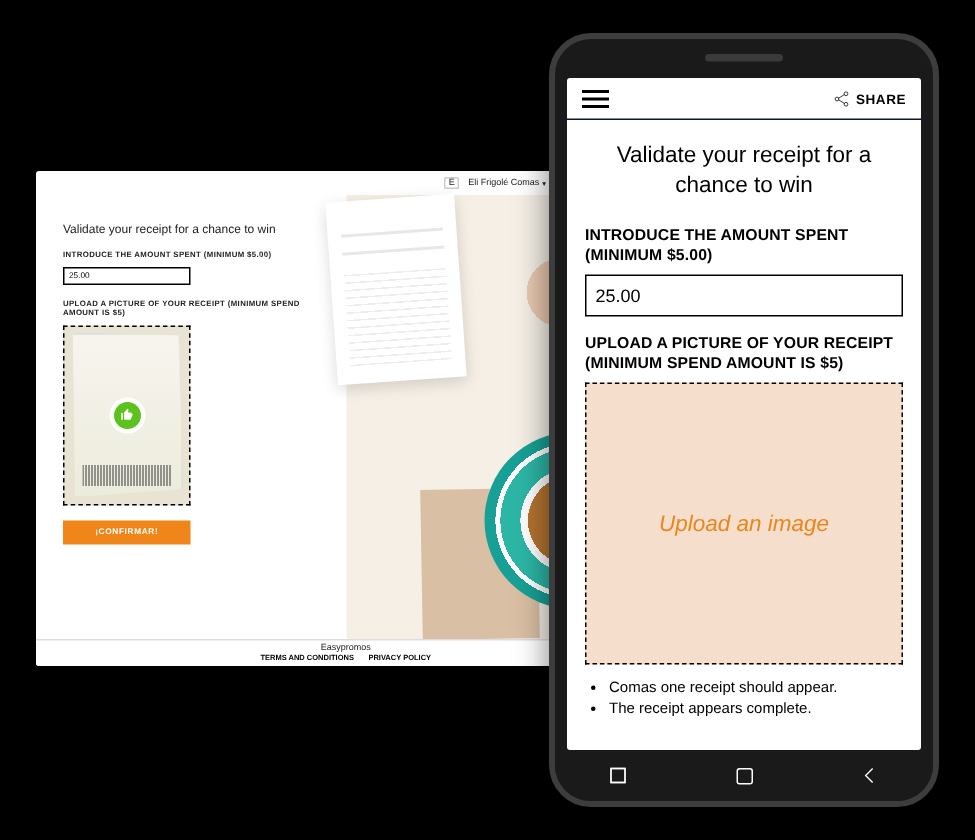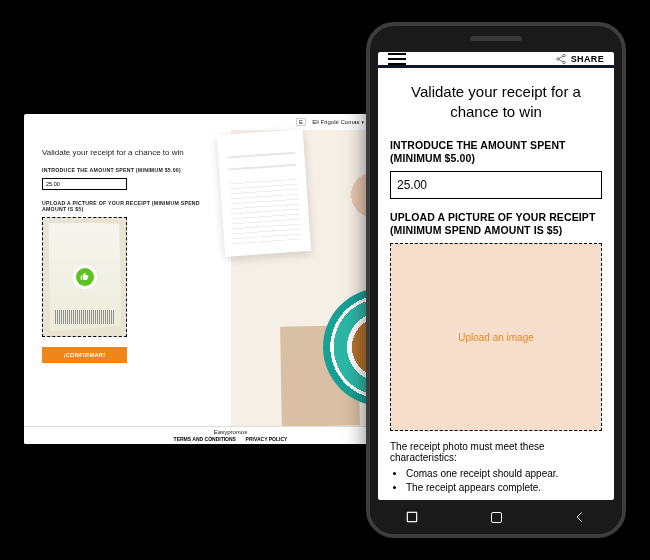--- a/index.html
+++ b/index.html
@@ -130,40 +130,40 @@
     width:52px; height:5px; background:#3a3a3a; border-radius:3px;
   }
   .phone-screen {
     position:absolute; top:26px; bottom:34px; left:8px; right:8px;
     background:#fff; border-radius:2px;
     overflow:hidden;
     display:flex; flex-direction:column;
     font-size:12px;
   }
   .mobile-topbar {
-    height:16px; display:flex; align-items:center; justify-content:space-between;
-    padding: 0 10px; border-bottom:3px solid #0f172a;
+    height:28px; display:flex; align-items:center; justify-content:space-between;
+    padding: 0 10px; border-bottom:1px solid #0f172a;
   }
   .hamburger { width:18px; display:flex; flex-direction:column; gap:3px; cursor:pointer; }
   .hamburger span { height:2px; background:#000; }
   .share { display:flex; align-items:center; gap:4px; font-size:9px; font-weight:700; letter-spacing:.04em; cursor:pointer; }
   .share svg { width:12px; height:12px; }
 
   .mobile-body { flex:1; overflow:auto; padding: 10px 12px 4px; }
   .mobile-body h1 { font-size:15px; font-weight:400; text-align:center; line-height:1.35; margin: 4px 0 16px; }
   .mobile-body .fld-label { font-size:10.5px; font-weight:700; letter-spacing:.01em; line-height:1.3; margin-bottom:5px; }
   .mobile-body .amount-input { width:100%; height:28px; border:1.5px solid #000; padding:0 6px; font-size:12px; margin-bottom:12px; }
   .mobile-body .upload-box {
     width:100%; height:188px;
     border:1.5px dashed #000;
     background:#f6decd;
     display:flex; align-items:center; justify-content:center;
     margin-bottom:10px; cursor:pointer;
   }
-  .mobile-body .upload-text { color:#e8871e; font-size:10px; }
+  .mobile-body .upload-text { color:#e8871e; font-size:15px;font-style:italic; }
   .mobile-body .req-intro { font-size:10px; margin-bottom:5px; }
   .mobile-body ul { padding-left:16px; font-size:10px; }
   .mobile-body ul li { margin-bottom:3px; }
 
   .phone-nav {
     position:absolute; bottom:0; left:0; right:0; height:34px;
     display:flex; align-items:center; justify-content:space-around;
     background:#1a1a1a;
   }
   .phone-nav .nav-btn { width:26px; height:26px; display:flex; align-items:center; justify-content:center; color:#fff; cursor:pointer; }
@@ -271,21 +271,20 @@
       <h1>Validate your receipt for a chance to win</h1>
 
       <div class="fld-label">INTRODUCE THE AMOUNT SPENT (MINIMUM $5.00)</div>
       <input class="amount-input" value="25.00" style="">
 
       <div class="fld-label">UPLOAD A PICTURE OF YOUR RECEIPT (MINIMUM SPEND AMOUNT IS $5)</div>
       <div class="upload-box">
         <span class="upload-text">Upload an image</span>
       </div>
 
-      <div class="req-intro">The receipt photo must meet these characteristics:</div>
       <ul>
         <li>Comas one receipt should appear.</li>
         <li>The receipt appears complete.</li>
       </ul>
     </div>
   </div>
 
   <div class="phone-nav">
     <div class="nav-btn">
       <svg viewBox="0 0 24 24">

